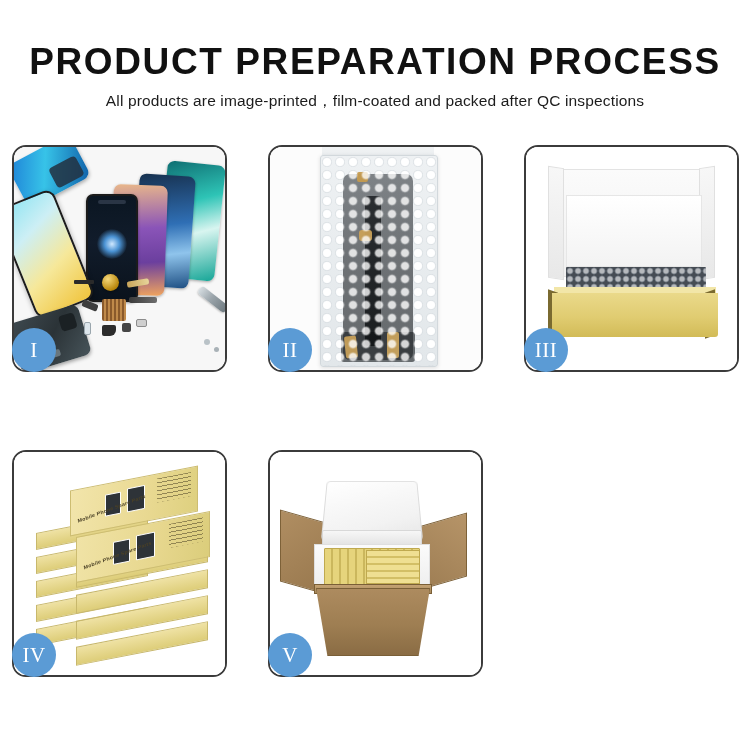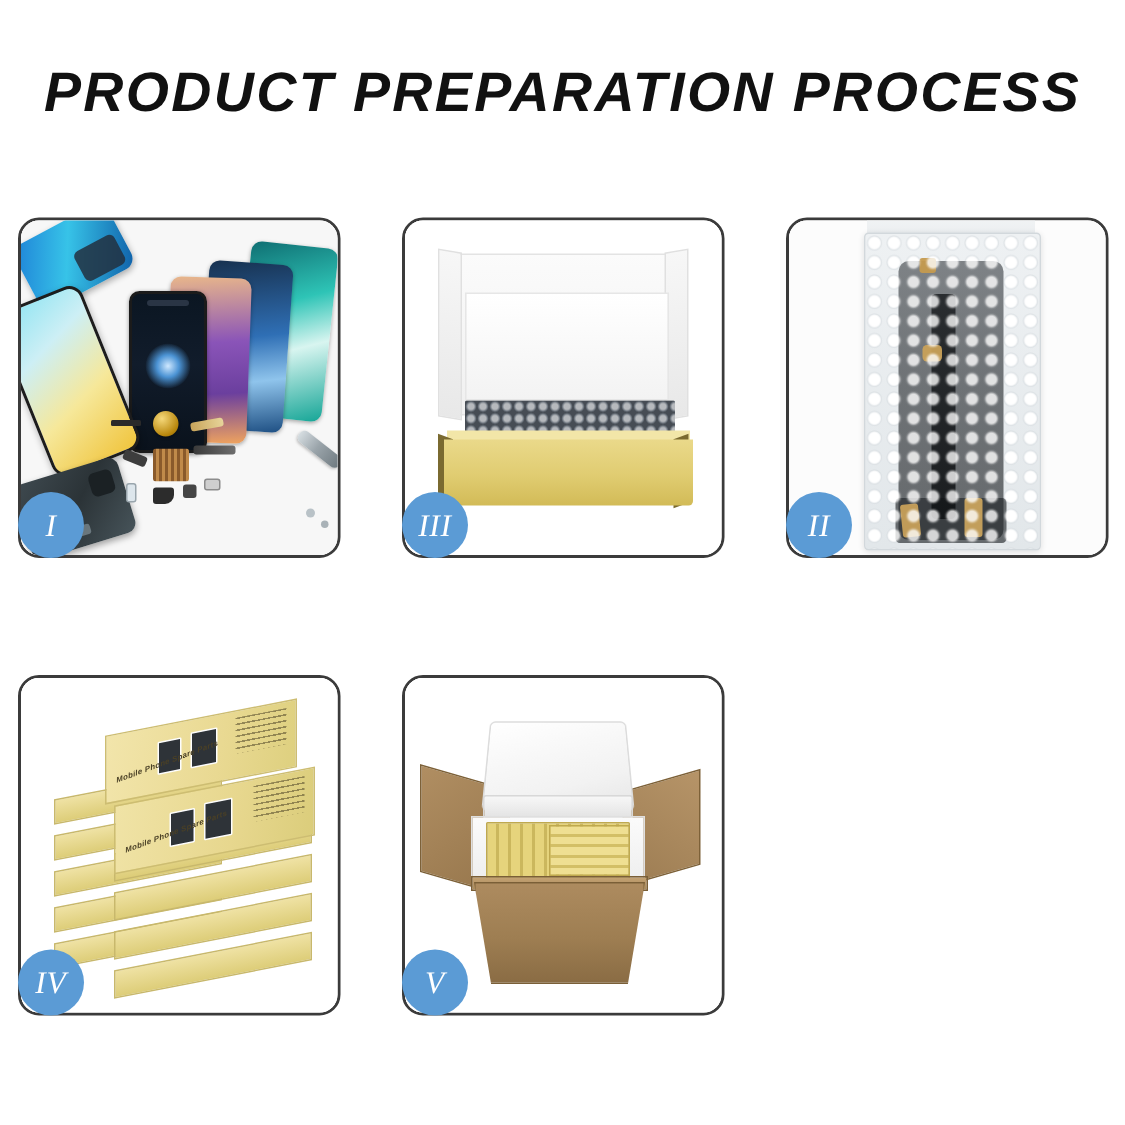--- a/index.html
+++ b/index.html
@@ -8,21 +8,20 @@
     width: 750px; height: 750px;
     background: #ffffff;
     font-family: "Liberation Sans", sans-serif;
     overflow: hidden;
   }
 
   #page {
     position: relative;
     width: 750px; height: 750px;
     background: #ffffff;
-    font-style: italic;
   }
 
   
   .header { position: absolute; top: 0; left: 0; width: 750px; }
 
   .title {
     text-align: center;
     font-size: 37px;
     font-weight: bold;
     letter-spacing: 1.6px;
@@ -344,20 +343,21 @@
   .sc-edge { position:absolute; left:82px; top:90px; width:2px; height:94px;
     background: rgba(90,68,40,.45); }
 </style>
 </head>
 <body>
 
 <div id="page">
 
   <div class="header">
     <div class="title">PRODUCT PREPARATION PROCESS</div>
+    <div class="subtitle">All products are image-printed，film-coated and packed after QC inspections</div>
   </div>
 
   <div class="grid">
 
     <div class="cell">
       <div class="cell-inner">
         <div class="scene-parts">
           <div class="ph ph-fan4"></div>
           <div class="ph ph-fan3"></div>
           <div class="ph ph-fan2"></div>
@@ -380,39 +380,20 @@
           <div class="screw2"></div>
         </div>
       </div>
       <div class="badge">
         <span>I</span>
       </div>
     </div>
 
     <div class="cell">
       <div class="cell-inner">
-        <div class="scene-boxopen">
-          <div class="bo-lid-back"></div>
-          <div class="bo-flap-l"></div>
-          <div class="bo-flap-r"></div>
-          <div class="bo-foam"></div>
-          <div class="bo-bubble"></div>
-          <div class="bo-tray-top"></div>
-          <div class="bo-tray-left"></div>
-          <div class="bo-tray-right"></div>
-          <div class="bo-tray-front"></div>
-        </div>
-      </div>
-      <div class="badge">
-        <span>III</span>
-      </div>
-    </div>
-
-    <div class="cell">
-      <div class="cell-inner">
         <div class="scene-bubble">
           <div class="bb-top-fold"></div>
           <div class="bubble-bag">
             <div class="bb-part"></div>
             <div class="bb-dark-base"></div>
             <div class="bb-flexstrip"></div>
             <div class="bb-gold1"></div>
             <div class="bb-gold2"></div>
             <div class="bb-gold3"></div>
             <div class="bb-gold4"></div>
@@ -420,20 +401,39 @@
           </div>
         </div>
       </div>
       <div class="badge">
         <span>II</span>
       </div>
     </div>
 
     <div class="cell">
       <div class="cell-inner">
+        <div class="scene-boxopen">
+          <div class="bo-lid-back"></div>
+          <div class="bo-flap-l"></div>
+          <div class="bo-flap-r"></div>
+          <div class="bo-foam"></div>
+          <div class="bo-bubble"></div>
+          <div class="bo-tray-top"></div>
+          <div class="bo-tray-left"></div>
+          <div class="bo-tray-right"></div>
+          <div class="bo-tray-front"></div>
+        </div>
+      </div>
+      <div class="badge">
+        <span>III</span>
+      </div>
+    </div>
+
+    <div class="cell">
+      <div class="cell-inner">
         <div class="scene-stack">
 
           <div class="sb-side" style="left:22px; top:70px; width:112px; height:17px; transform:skewY(-11deg);"></div>
           <div class="sb-side" style="left:22px; top:94px; width:112px; height:17px; transform:skewY(-11deg);"></div>
           <div class="sb-side" style="left:22px; top:118px; width:112px; height:17px; transform:skewY(-11deg);"></div>
           <div class="sb-side" style="left:22px; top:142px; width:112px; height:17px; transform:skewY(-11deg);"></div>
           <div class="sb-side" style="left:22px; top:166px; width:112px; height:17px; transform:skewY(-11deg);"></div>
 
           <div class="sb-side" style="left:62px; top:104px; width:132px; height:19px; transform:skewY(-11deg);"></div>
           <div class="sb-side" style="left:62px; top:130px; width:132px; height:19px; transform:skewY(-11deg);"></div>

